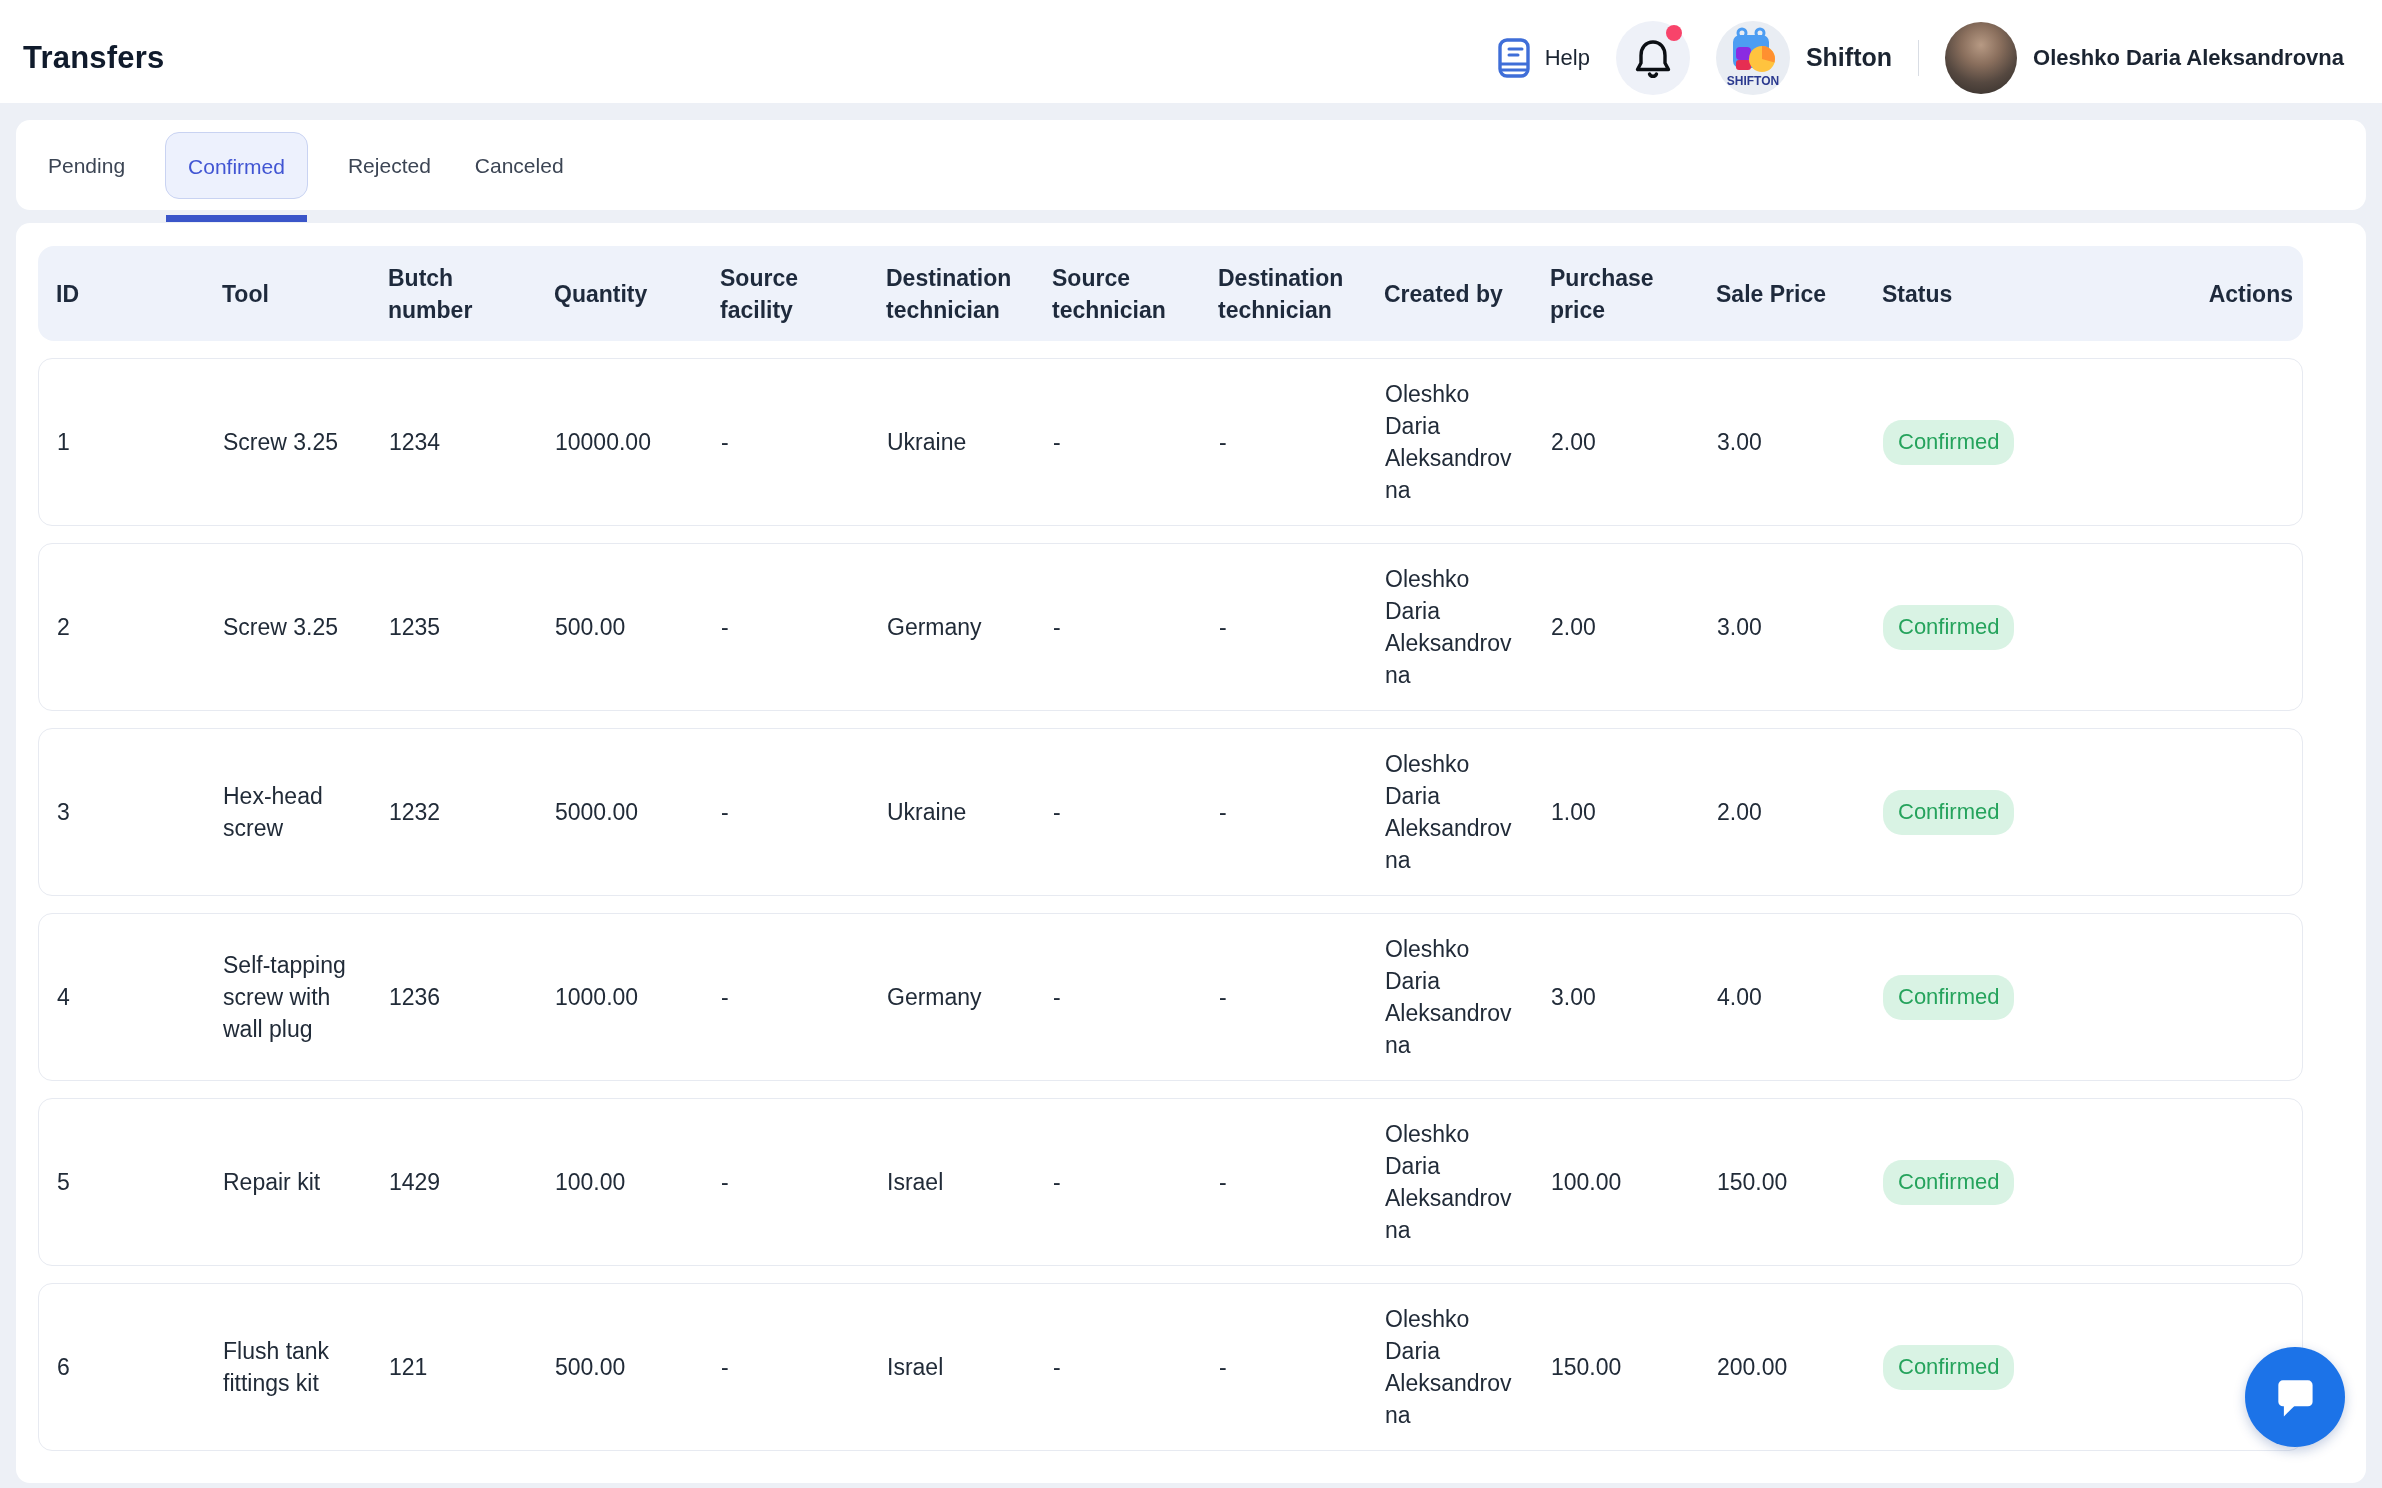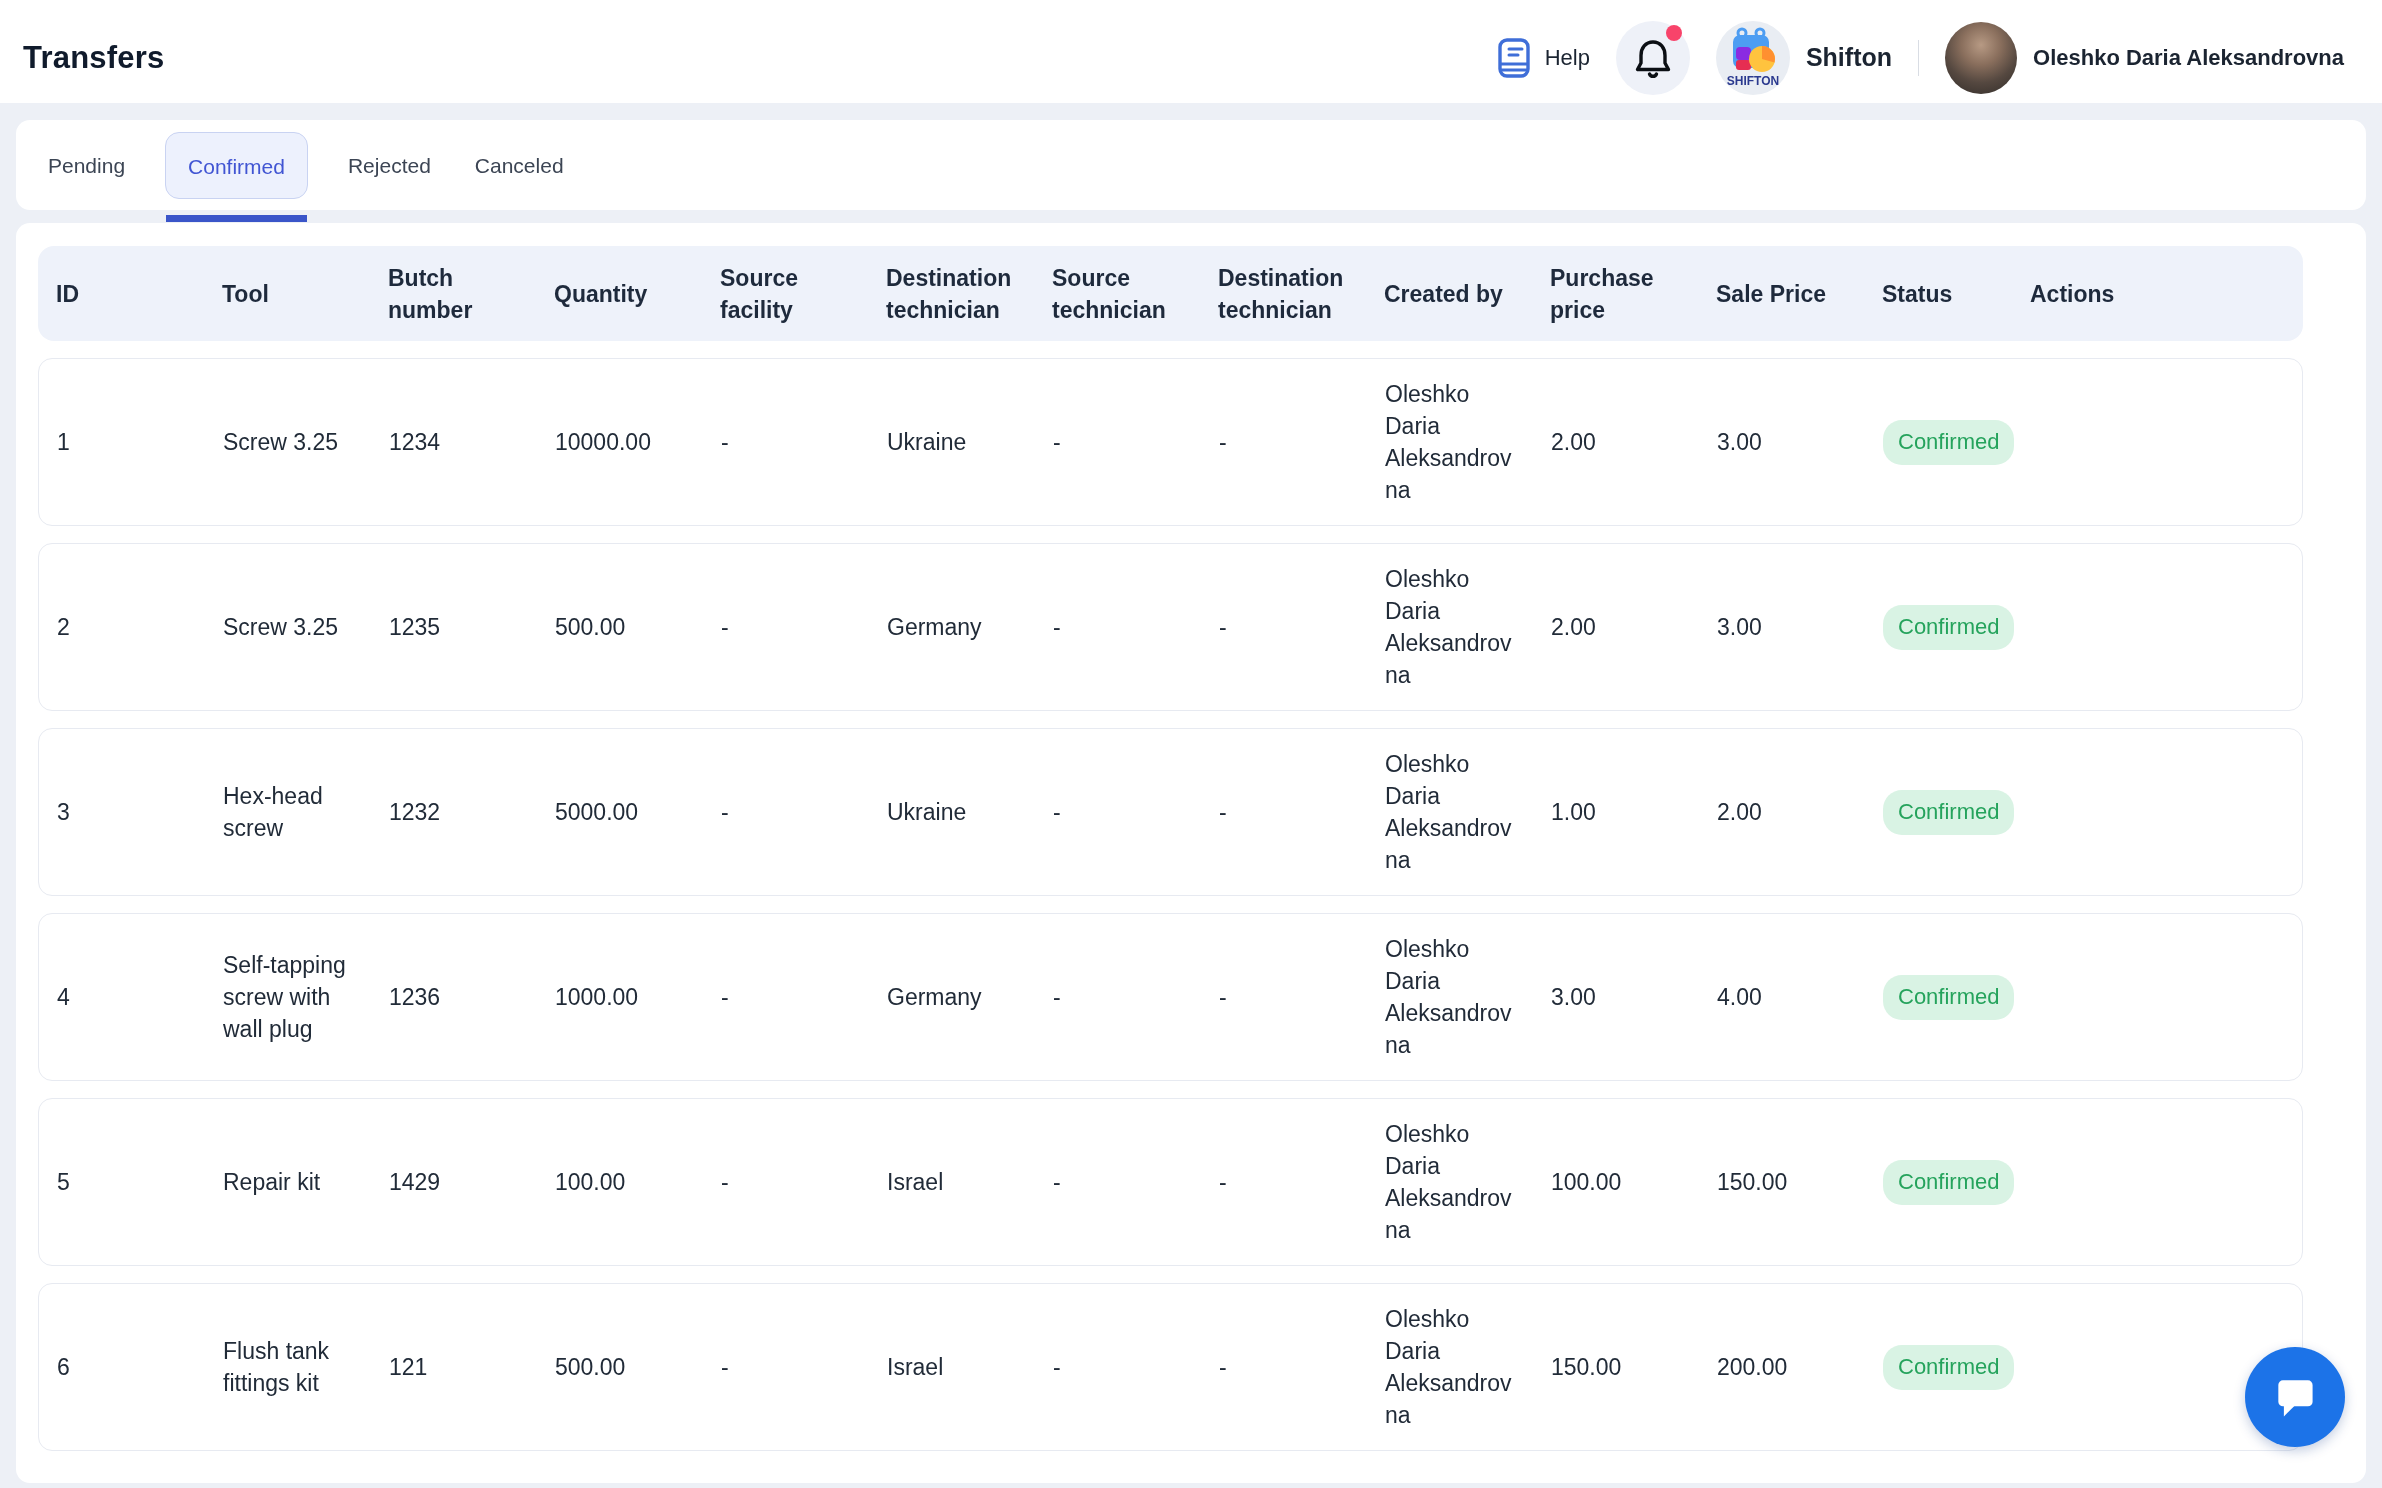--- a/index.html
+++ b/index.html
@@ -71,21 +71,21 @@
     grid-template-columns:repeat(12, 166px) 1fr;
     align-items:center;
   }
   .thead {
     background:#eef2fa; border-radius:16px; height:95px;
   }
   .th {
     font-size:23px; font-weight:700; color:#1e2a3c; line-height:32px;
     padding-left:18px; padding-right:10px;
   }
-  .th.center { text-align:left; padding-left:0; }
+  .th.center { text-align:right; padding-left:0; }
   .row {
     margin-top:17px; height:168px; background:#ffffff;
     border:1px solid #e7eaf1; border-radius:14px;
   }
   .cell {
     font-size:23px; line-height:32px; color:#212b38;
     padding-left:18px; padding-right:12px; overflow-wrap:break-word;
   }
   .badge {
     display:inline-block; font-size:22px; color:#25a35c; background:#d9f3e4;

